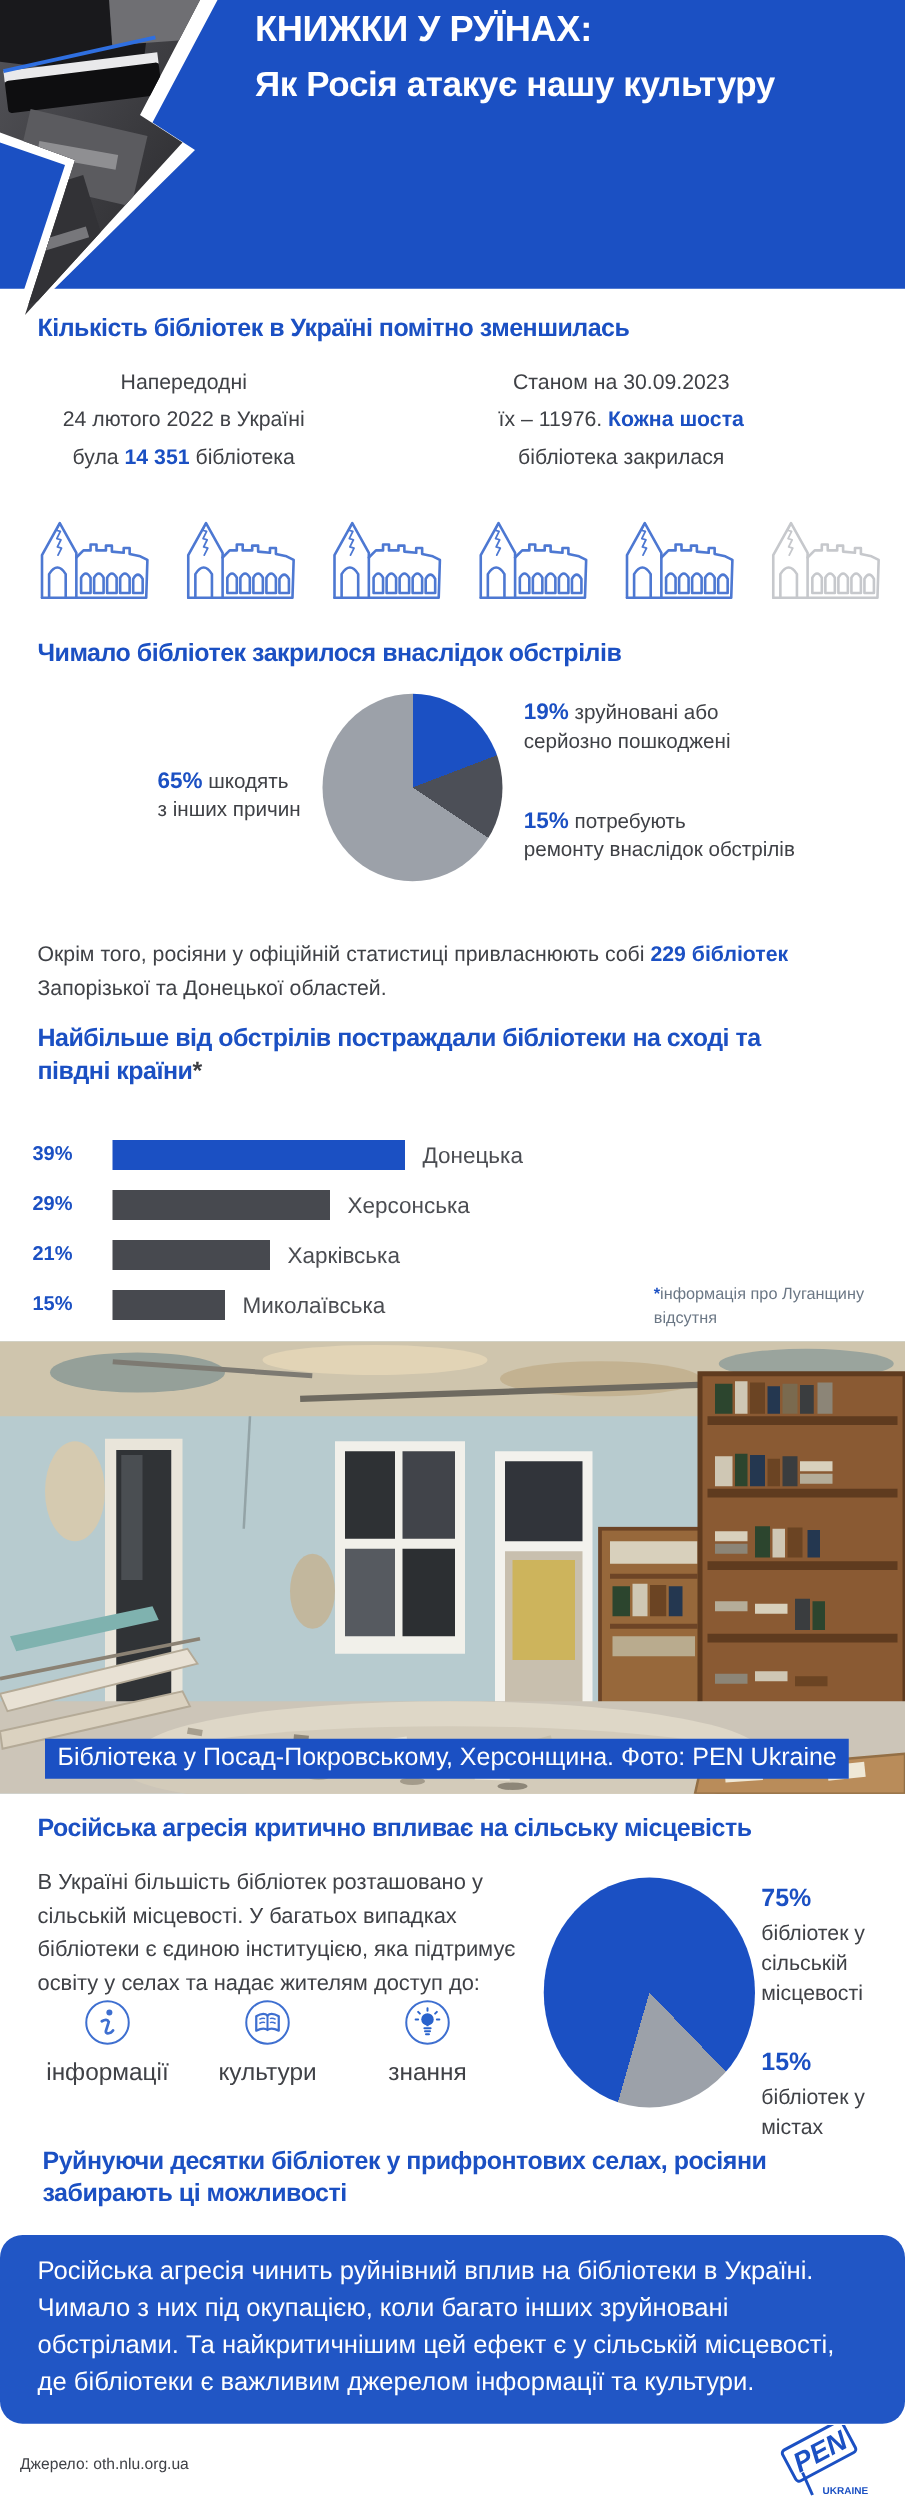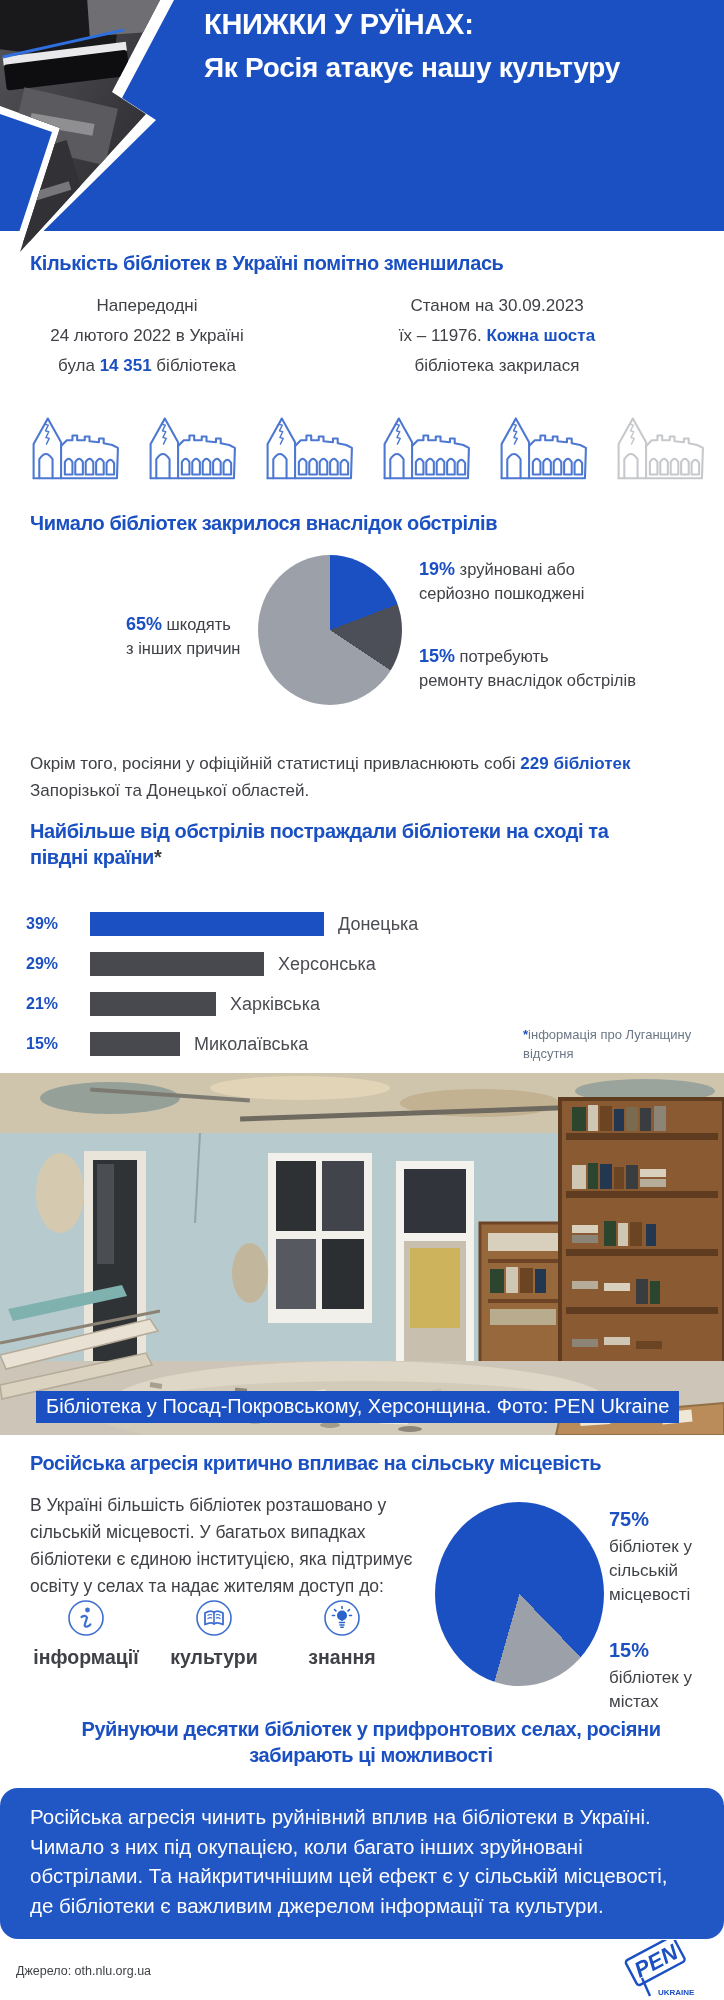--- a/index.html
+++ b/index.html
@@ -15,21 +15,21 @@
   .title1{left:204px;top:8px;font-size:29px;font-weight:800;color:#fff;letter-spacing:-0.3px;z-index:4;text-align:right;}
   .title2{left:204px;top:52px;font-size:28px;font-weight:700;color:#fff;letter-spacing:-0.3px;z-index:4;}
   .intro{left:204px;top:102px;width:456px;font-size:19px;line-height:1.52;color:#f2f5fd;z-index:4;}
   .intro b{color:#ffffff;}
   
   .sec-h{font-size:20px;font-weight:800;color:#1b50c3;letter-spacing:-0.4px;line-height:1.32;}
   .h1{left:30px;top:250px;width:640px;}
   .h2{left:30px;top:510px;width:640px;}
   .h3{left:30px;top:818px;width:600px;}
   .h4{left:30px;top:1450px;width:660px;}
-  .h5{left:46px;top:1716px;width:650px;text-align:center;}
+  .h5{left:34px;top:1716px;width:650px;}
   .star-dark{color:#3a3c41;font-weight:700;}
   
   .col{top:291px;width:250px;text-align:center;font-size:17px;line-height:30px;color:#3f4146;}
   .col-left{left:22px;}
   .col-right{left:372px;}
   .blue-b{color:#1b50c3;font-weight:800;}
   
   .libs{left:18px;top:410px;width:692px;display:flex;gap:10px;align-items:flex-end;}
   .lib{flex:1;height:72px;}
   .lib-blue{color:#4d78d2;}
@@ -55,21 +55,21 @@
   
   .photo{left:0;top:1073px;width:724px;height:362px;}
   .photo svg{display:block;width:724px;height:362px;}
   .caption{position:absolute;left:24px;bottom:12px;background:#1b50c3;color:#fff;
            font-size:20px;padding:4px 10px 5px;margin-left:12px;}
   
   .rural-p{left:30px;top:1492px;width:408px;font-size:17.5px;line-height:1.55;color:#3f4146;}
   .access{left:22px;top:1598px;display:flex;}
   .access-item{width:128px;text-align:center;}
   .access-icon{width:40px;height:40px;margin:0 auto;}
-  .access-label{margin-top:4px;font-size:19.5px;color:#3f4146;font-weight:bold;}
+  .access-label{margin-top:4px;font-size:19.5px;color:#3f4146;}
   .lblR{font-size:17px;line-height:1.4;color:#3f4146;}
   .lblR .pct{display:block;font-size:20px;font-weight:800;color:#1b50c3;margin-bottom:2px;}
   .lbl75{left:609px;top:1505px;width:105px;}
   .lbl15b{left:609px;top:1636px;width:105px;}
   
   .summary{left:0;top:1788px;width:724px;box-sizing:border-box;background:#2156c5;
            border-radius:18px;padding:14px 30px 18px;color:#fff;font-size:20.5px;line-height:1.45;}
   .source{left:16px;top:1964px;font-size:12.5px;color:#3f4146;}
   .logo{left:620px;top:1940px;width:80px;height:58px;}
 </style>

